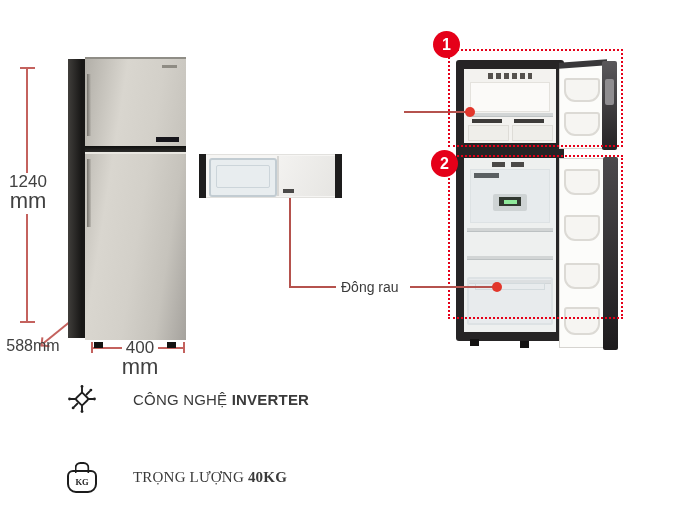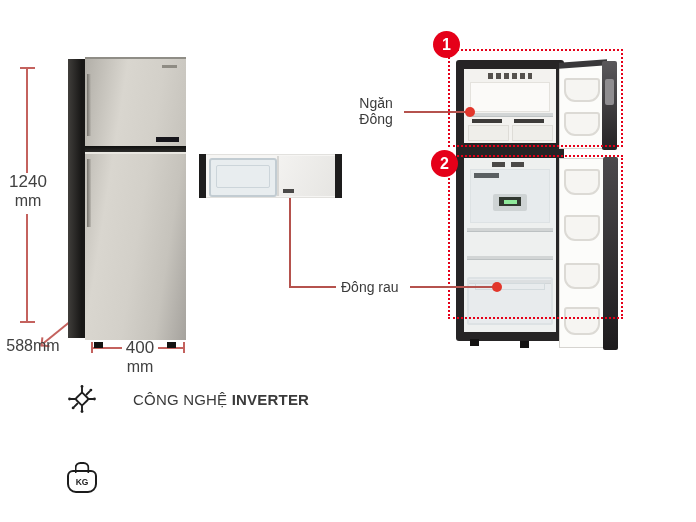--- a/index.html
+++ b/index.html
@@ -2,21 +2,21 @@
 <html><head>
 <meta charset="utf-8">
 <style>
   html,body{margin:0;padding:0;background:#fff;}
   .stage{position:relative;width:696px;height:522px;background:#fff;overflow:hidden;
          font-family:"Liberation Sans",sans-serif;color:#3b3b3b;}
 
   
   .dimline{position:absolute;background:#c4625e;}
   .dimtext{position:absolute;color:#414141;font-size:17px;line-height:19px;text-align:center;}
-  .dimtext small{font-size:16px;display:block;}
+  .dimtext small{font-size:22px;display:block;}
   .diag{position:absolute;left:38px;top:328px;width:46px;height:2px;background:#c4625e;
         transform:rotate(-39deg);transform-origin:center;}
   .diag .arrA{position:absolute;left:-2px;top:-3px;width:7px;height:7px;
         border-left:2px solid #c4625e;border-bottom:2px solid #c4625e;transform:rotate(45deg);}
   .diag .arrB{position:absolute;right:-2px;top:-3px;width:7px;height:7px;
         border-right:2px solid #c4625e;border-top:2px solid #c4625e;transform:rotate(45deg);}
 
   
   .cfridge{position:absolute;left:68px;top:57px;width:118px;height:286px;}
   .cf-side{position:absolute;left:0;top:2px;width:18px;height:279px;
@@ -197,24 +197,20 @@
     <div class="of-foot" style="left:14px;bottom:6px;"></div>
     <div class="of-foot" style="left:64px;bottom:4px;"></div>
   </div>
 
   <div class="dotrect" style="left:448px;top:49px;width:171px;height:94px;"></div>
   <div class="dotrect" style="left:448px;top:155px;width:171px;height:160px;"></div>
 
   <div class="numbadge" style="left:433px;top:31px;">1</div>
   <div class="numbadge" style="left:431px;top:150px;">2</div>
 
-  <div class="calllabel" style="left:350px;top:95px;width:52px;text-align:center;">
-    <span>Ngăn</span><br>
-    <span>Đông</span>
-  </div>
   <div class="callline" style="left:404px;top:111px;width:62px;height:2px;"></div>
   <div class="calldot" style="left:465px;top:107px;"></div>
 
   <div class="callline" style="left:289px;top:198px;width:2px;height:90px;"></div>
   <div class="callline" style="left:289px;top:286px;width:47px;height:2px;"></div>
   <div class="calllabel" style="left:341px;top:279px;">Đông rau</div>
   <div class="callline" style="left:410px;top:286px;width:84px;height:2px;"></div>
   <div class="calldot" style="left:492px;top:282px;"></div>
 
   <div class="featrow" style="top:380px;">
@@ -235,22 +231,26 @@
           <circle cx="8.6" cy="27.4" r="1.5" fill="#1f1f1f" stroke="none"></circle>
       </svg>
     </div>
     <div class="feattext">
       <span>CÔNG NGHỆ</span>
       <span class="featval">INVERTER</span>
     </div>
   </div>
 
 
-  <div class="featrow" style="top:458px;">
+  <div class="featrow" style="top:458px;font-family:Liberation Serif, serif;">
     <div class="featicon">
       <div class="kbell">
           <span>KG</span>
         </div>
     </div>
+    <div class="feattext">
+      <span>TRỌNG LƯỢNG</span>
+      <span class="featval">40KG</span>
+    </div>
   </div>
 
 
 </div>
 
 </body></html>

